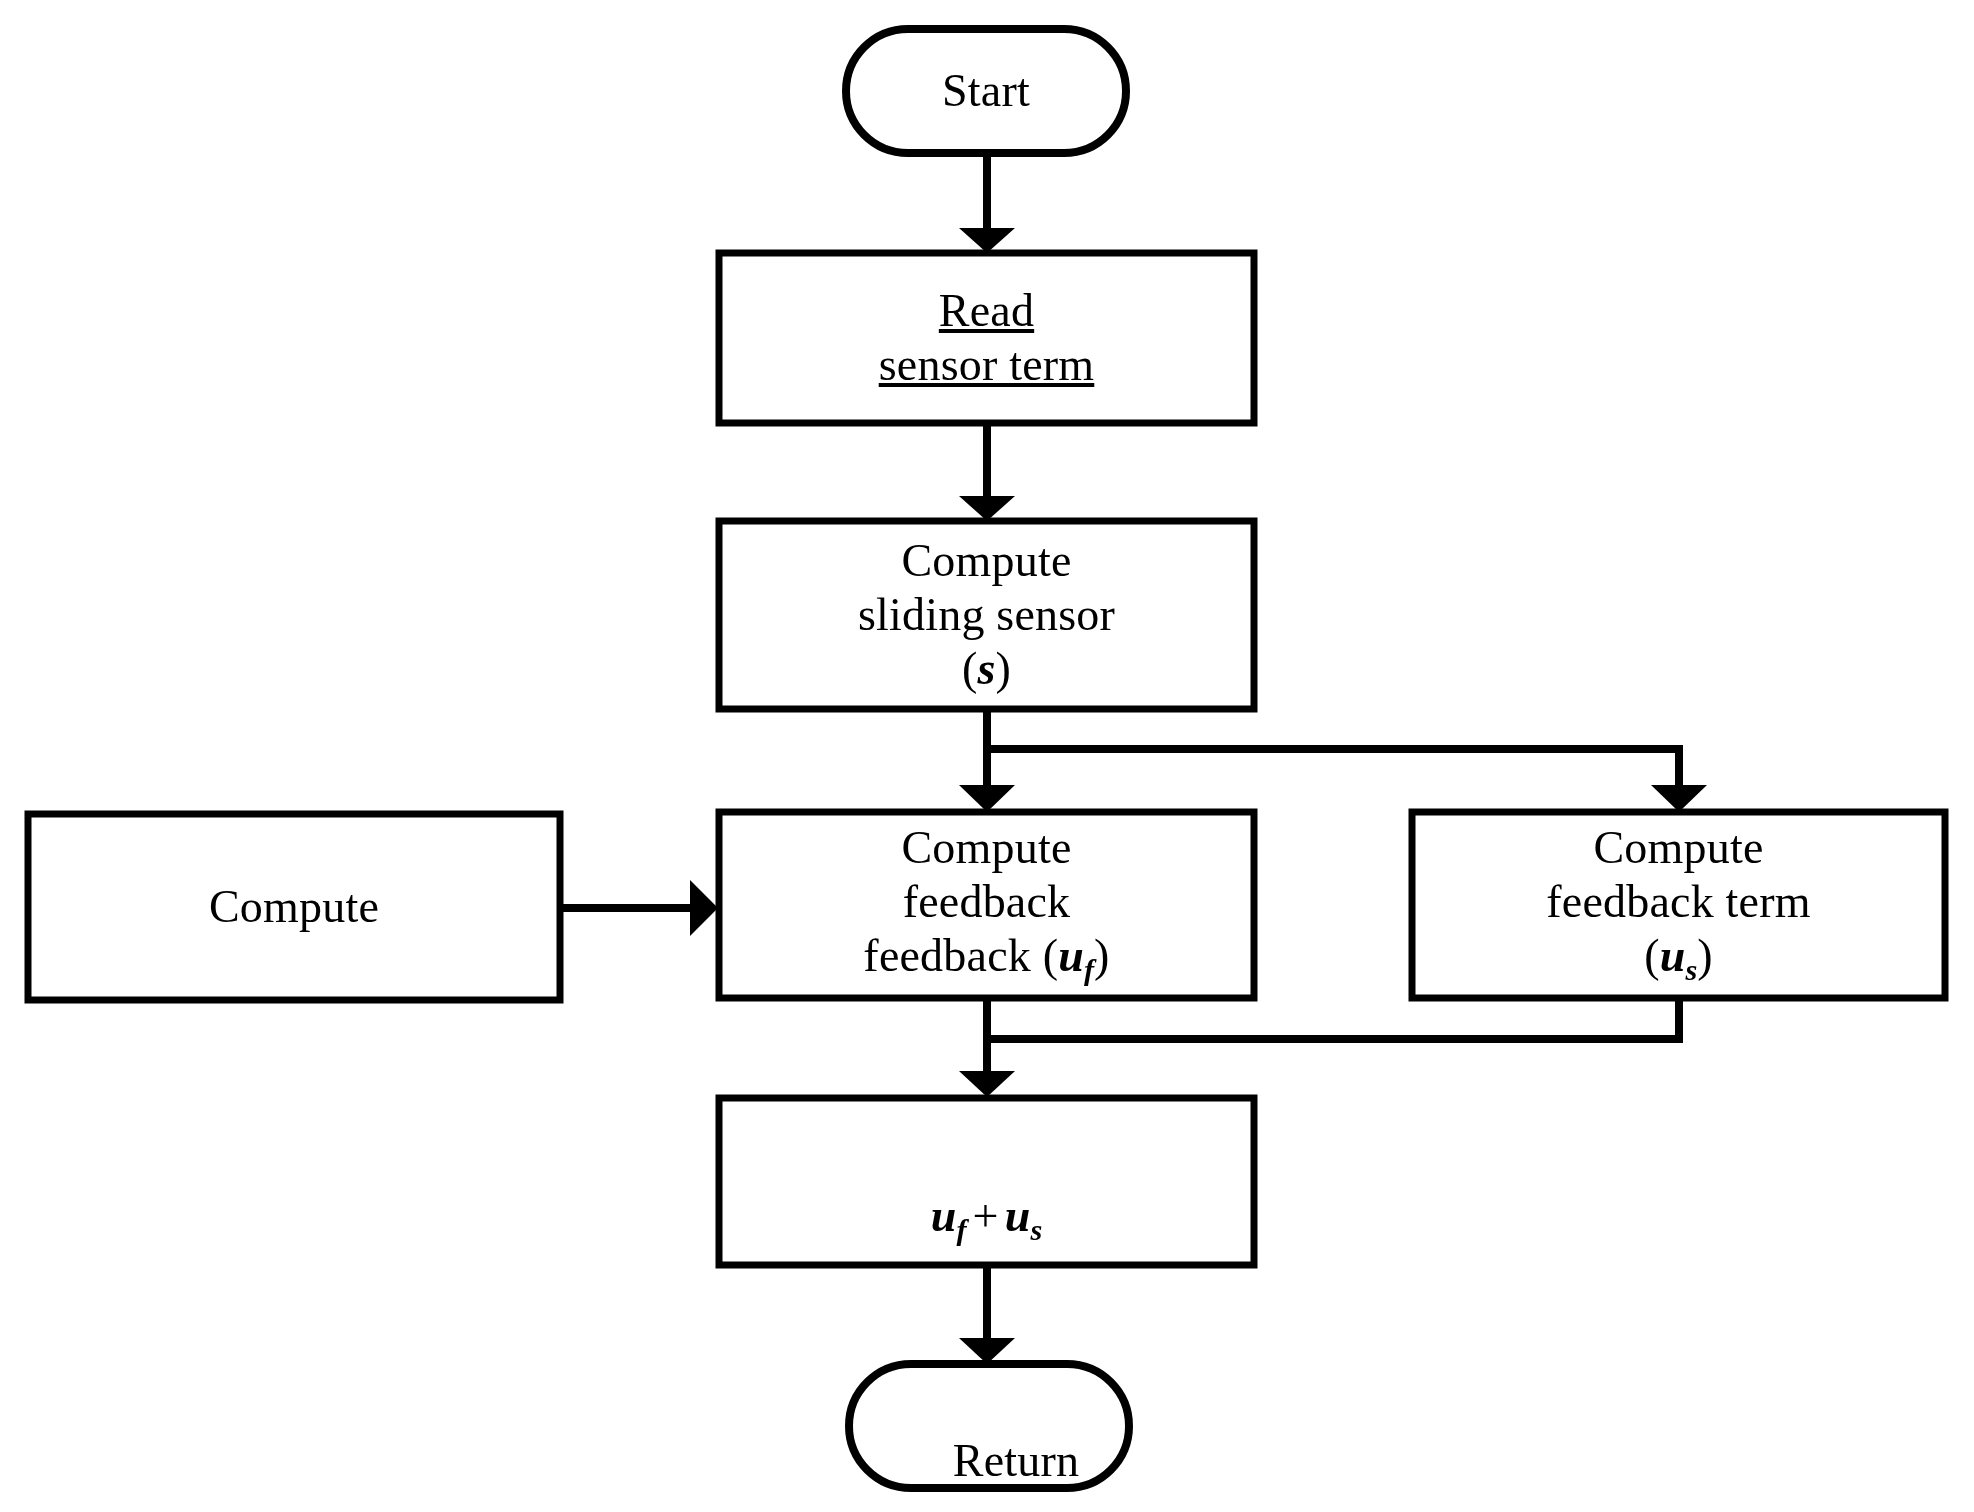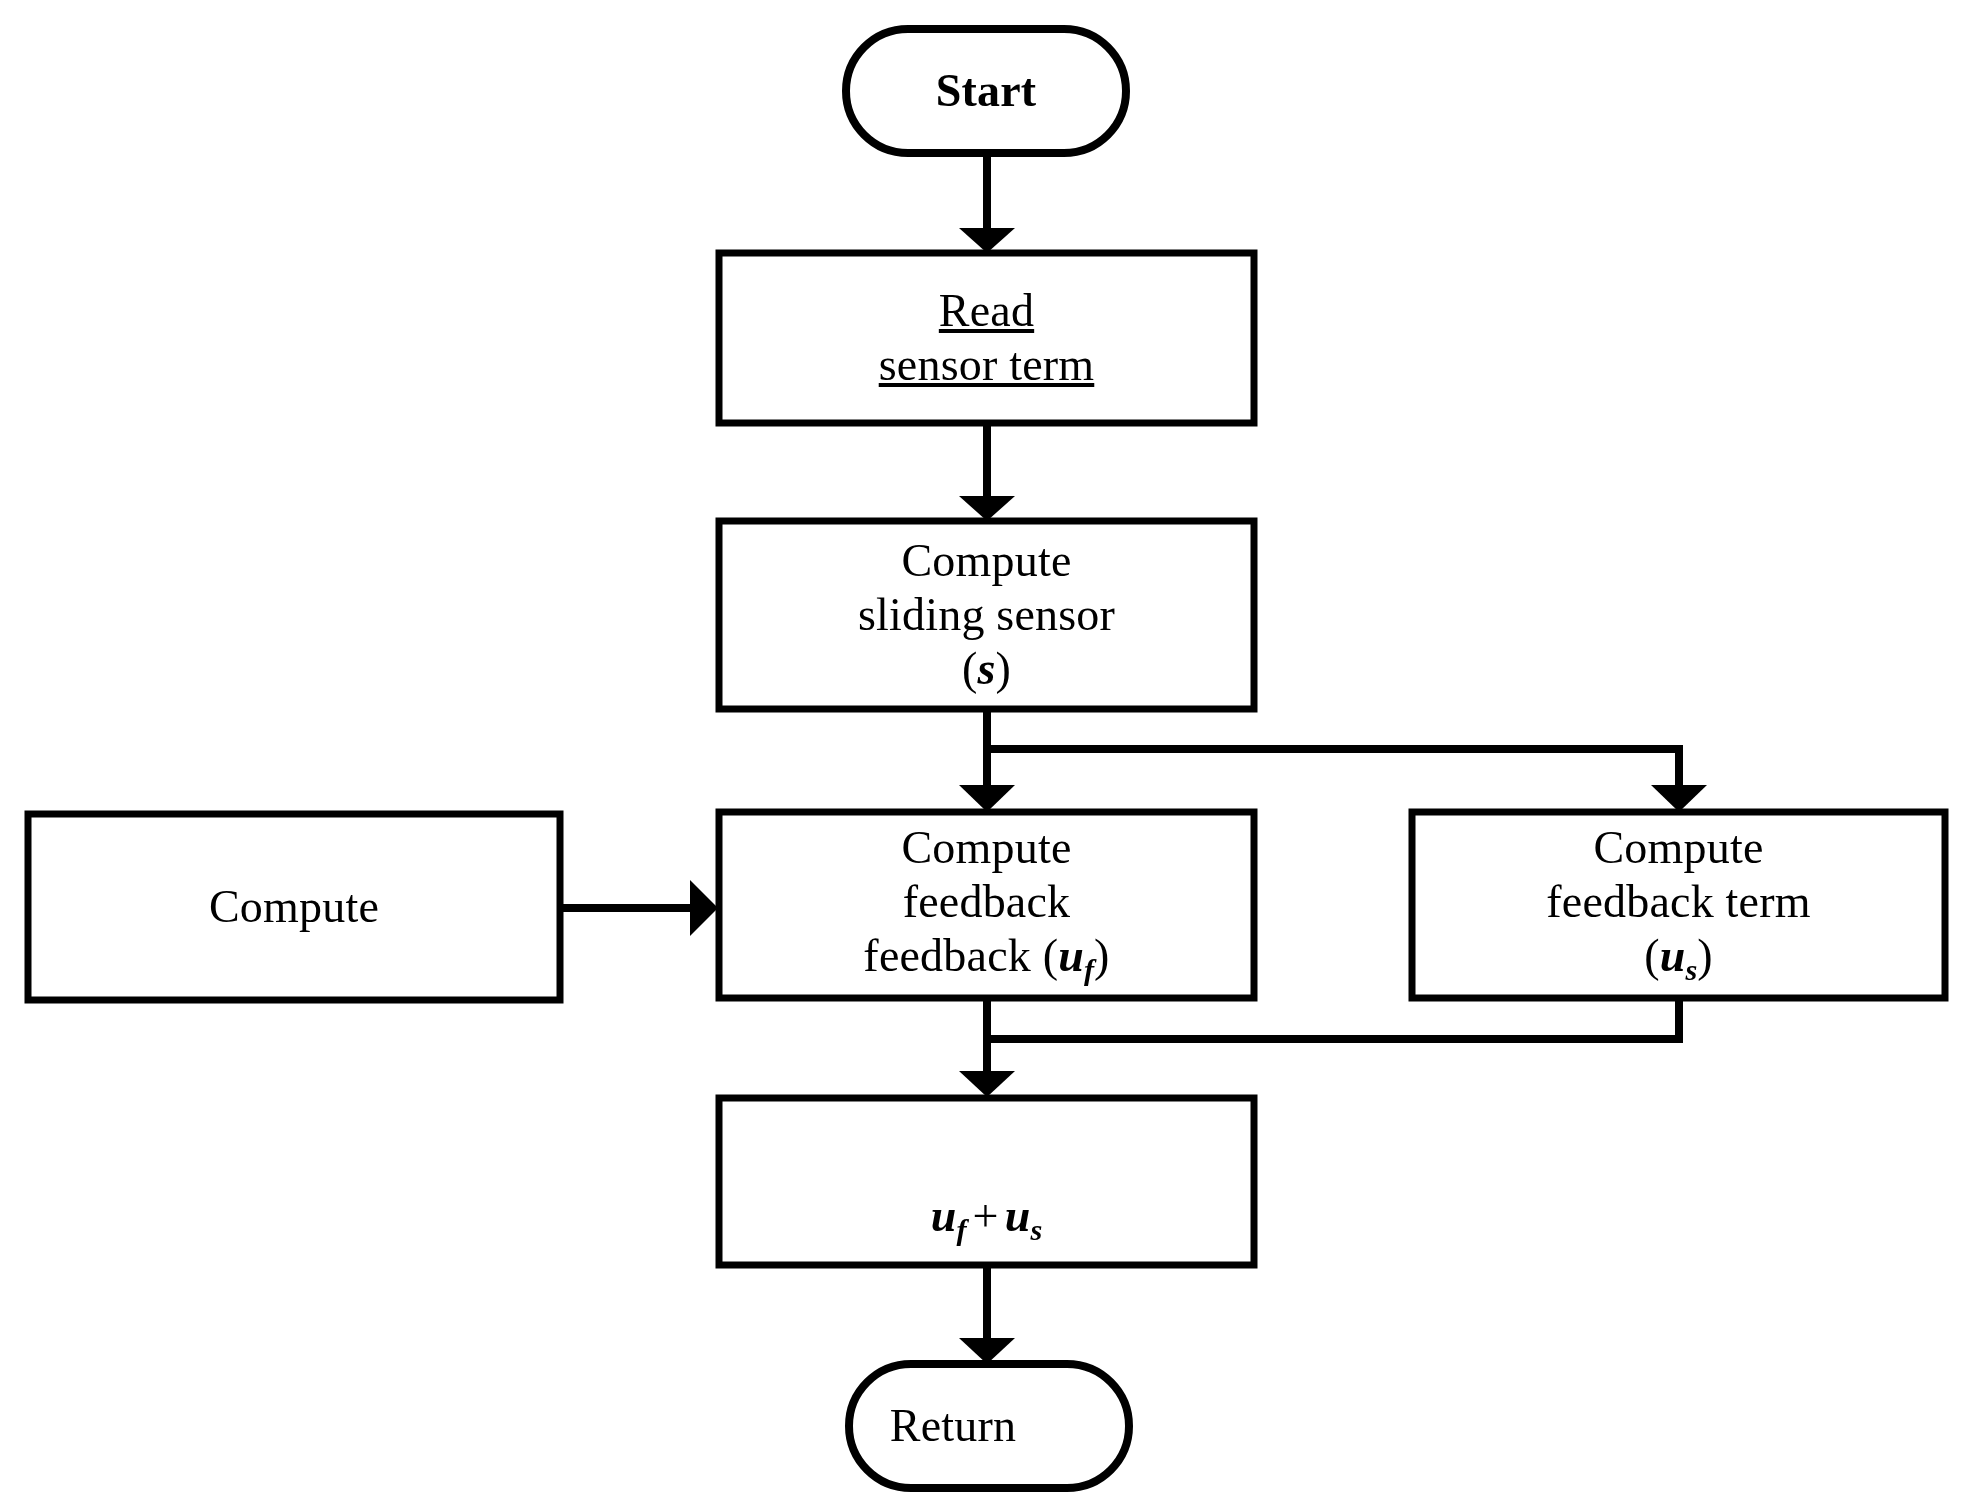--- a/index.html
+++ b/index.html
@@ -161,21 +161,21 @@
     <rect class="shape-stroke" x="719" y="812" width="535" height="186"></rect>
 
     <rect class="shape-stroke" x="1412" y="812" width="533" height="186"></rect>
 
     <rect class="shape-stroke" x="719" y="1098" width="535" height="167"></rect>
 
     <rect class="term-stroke" x="849" y="1364" width="280" height="124" rx="62" ry="62"></rect>
 
   </svg>
 
-  <div class="label" style="left:846px; top:29px; width:280px; height:124px;font-weight:bold;">
+  <div class="label" style="left:846px; top:29px; width:280px; height:124px;">
     <span class="ln">Start</span>
   </div>
 
   <div class="label" style="left:719px; top:253px; width:535px; height:170px;text-decoration:underline;">
     <span class="ln">Read</span>
     <span class="ln">sensor term</span>
   </div>
 
   <div class="label" style="left:719px; top:521px; width:535px; height:188px;">
     <span class="ln">Compute</span>
@@ -196,17 +196,17 @@
   <div class="label" style="left:1412px; top:812px; width:533px; height:186px;">
     <span class="ln">Compute</span>
     <span class="ln">feedback term</span>
     <span class="ln"><span class="math-paren">(</span><span class="math">u</span><span class="sub">s</span><span class="math-paren">)</span></span>
   </div>
 
   <div class="label" style="left:719px; top:1135px; width:535px; height:167px;">
     <span class="ln"><span class="math">u</span><span class="sub">f</span><span class="plus">+</span><span class="math">u</span><span class="sub">s</span></span>
   </div>
 
-  <div class="label" style="left:813px; top:1364px; width:280px; height:124px;">
+  <div class="label" style="left:876px; top:1364px; width:280px; height:124px;justify-content:flex-end;">
     <span class="ln">Return</span>
   </div>
 
 </div>
 
 </body></html>

